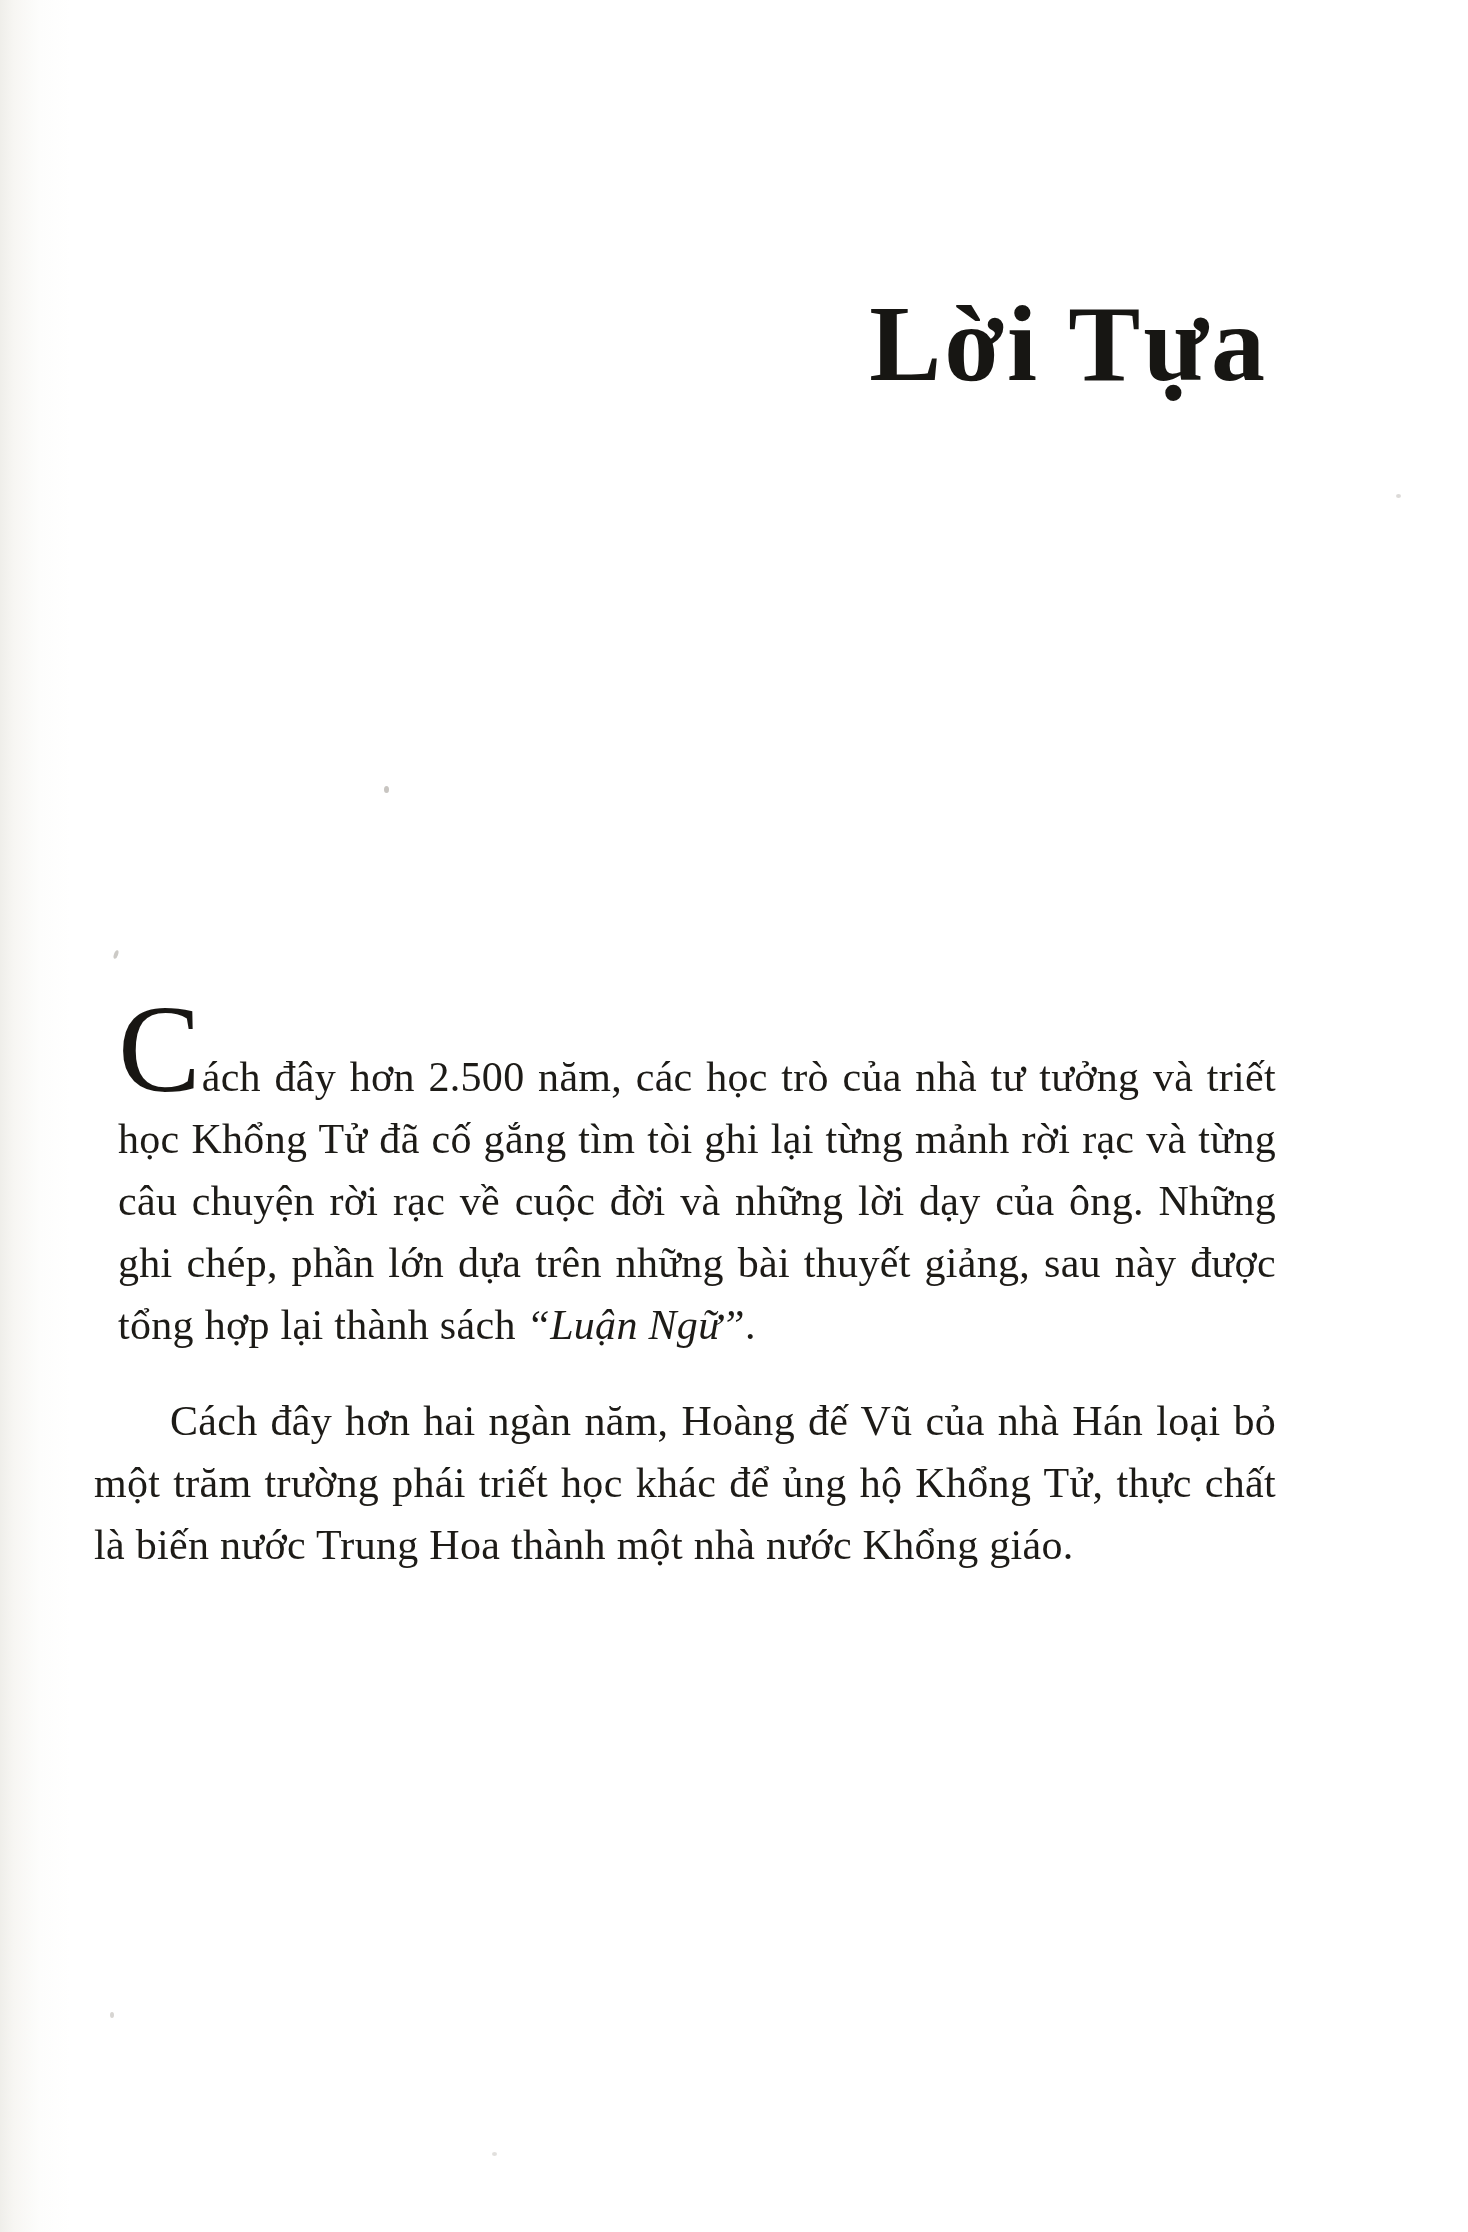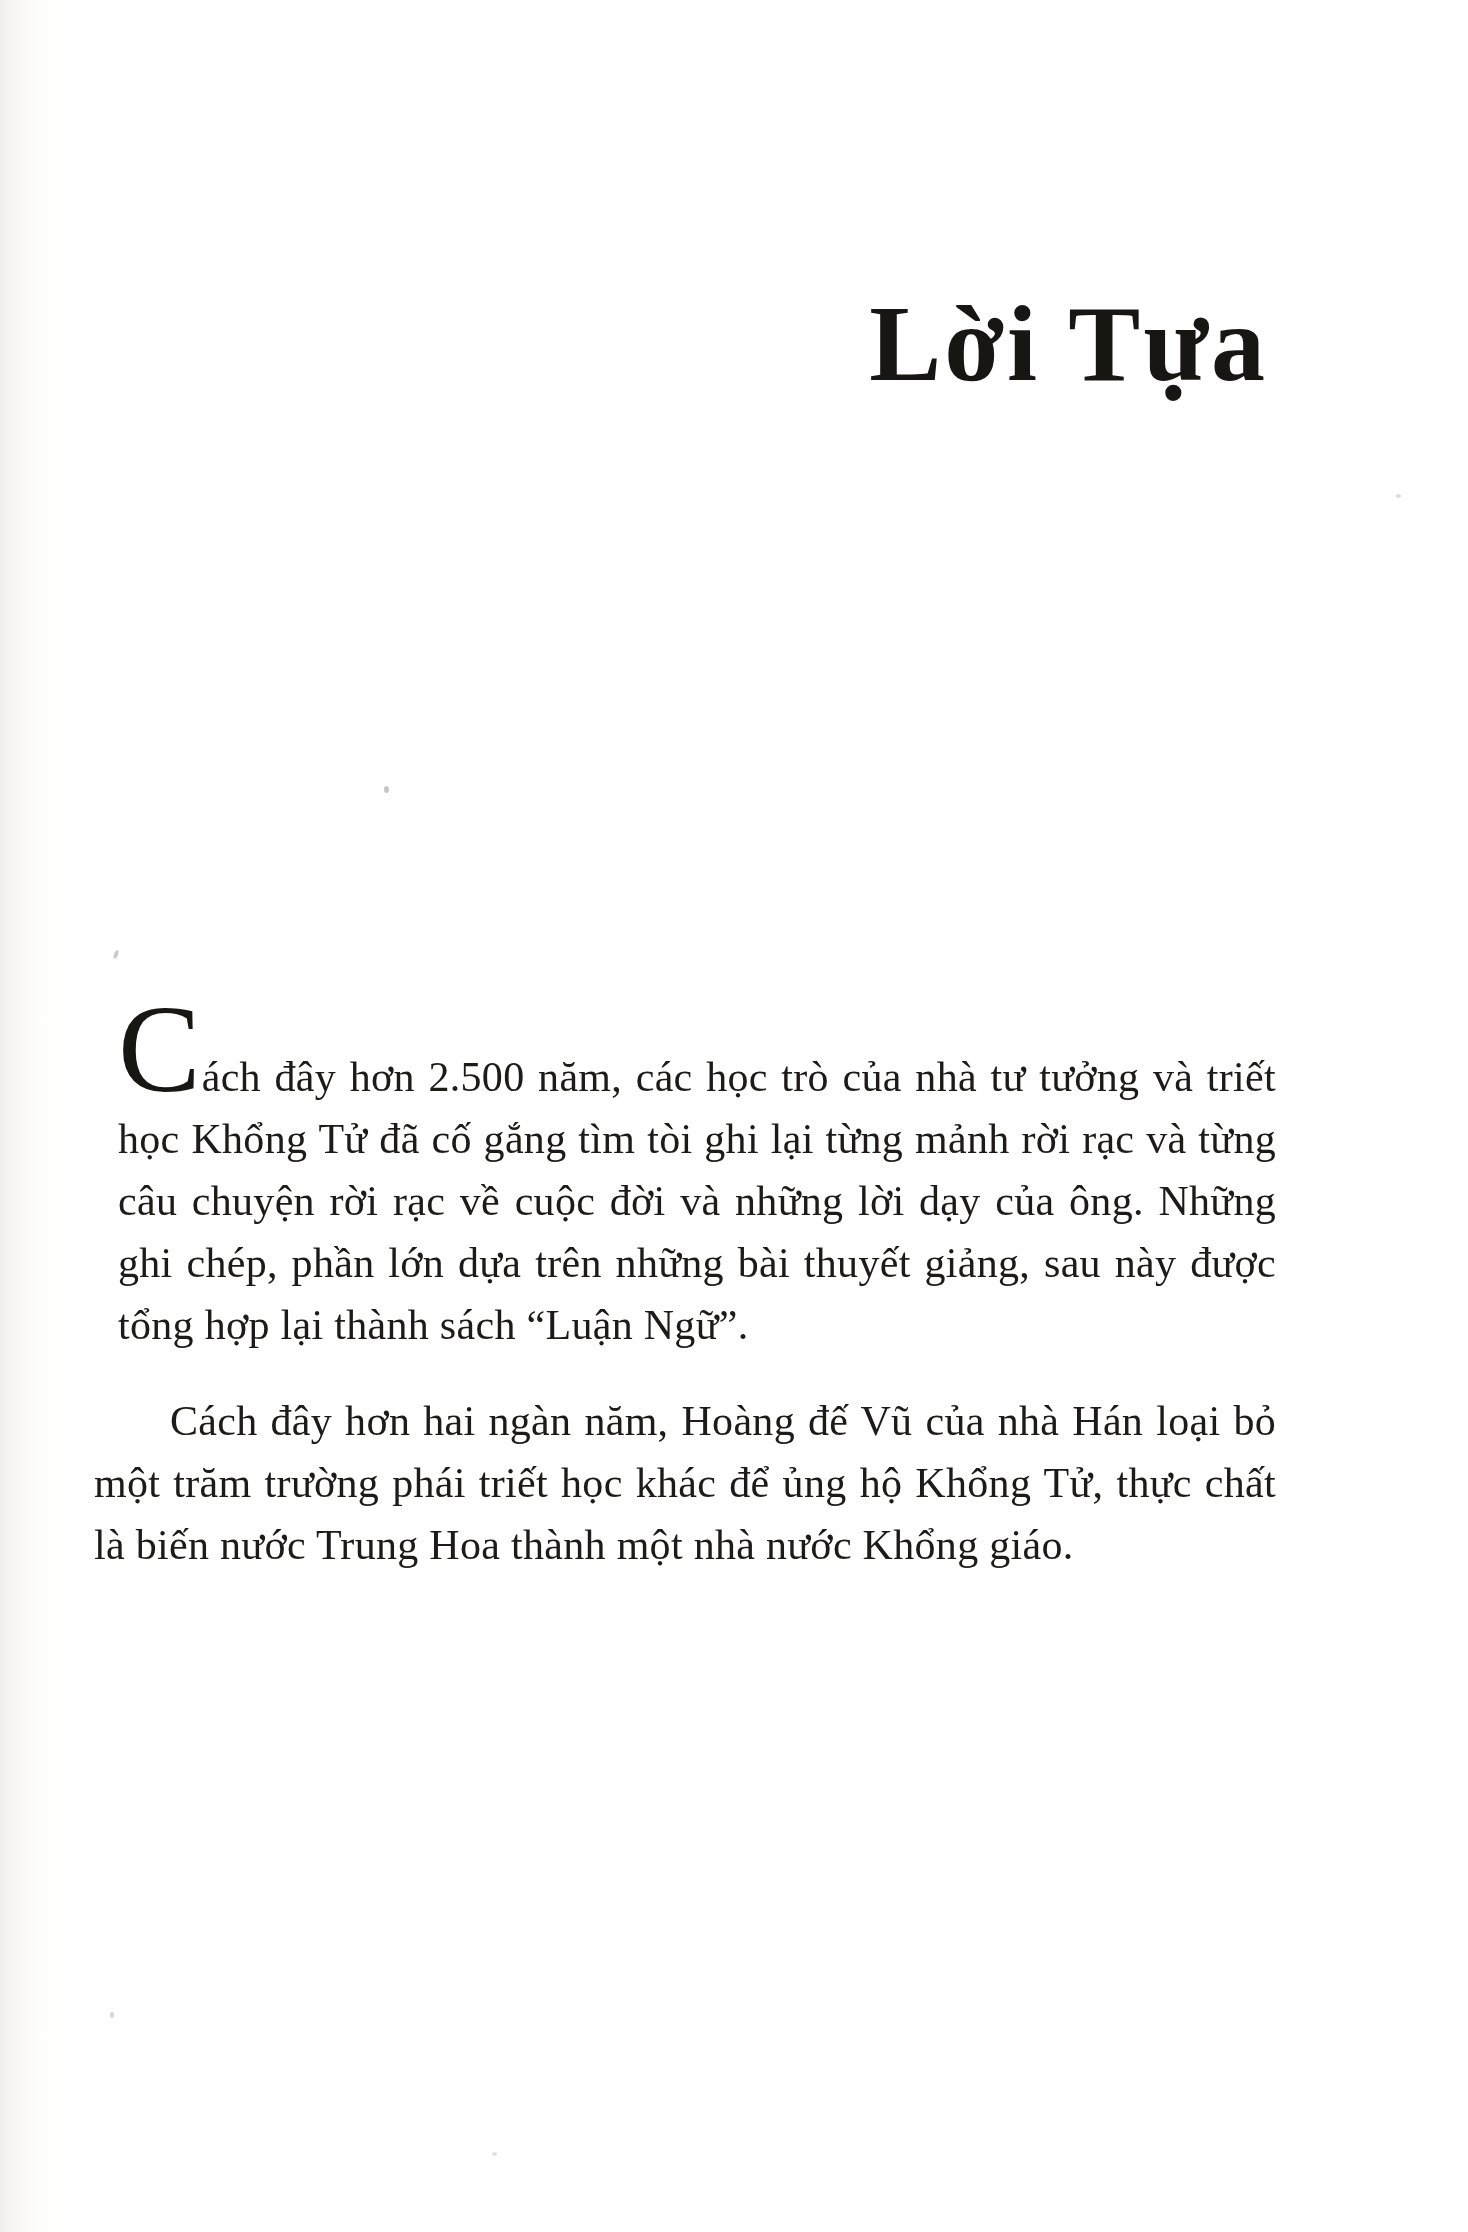--- a/index.html
+++ b/index.html
@@ -53,20 +53,21 @@
     padding-left: 24px;
   }
   .initial {
     font-size: 124px;
     line-height: 0;
     vertical-align: baseline;
     letter-spacing: 1px;
     color: #181613;
   }
   .italic {
+    font-style: italic;
   }
   
   .speck {
     position: absolute;
     background: #9a968e;
     border-radius: 50%;
     opacity: 0.55;
   }
   .speck.s1 { left: 384px; top: 786px;  width: 5px; height: 7px; }
   .speck.s2 { left: 114px; top: 950px;  width: 4px; height: 9px; transform: rotate(20deg); opacity: 0.5; }

